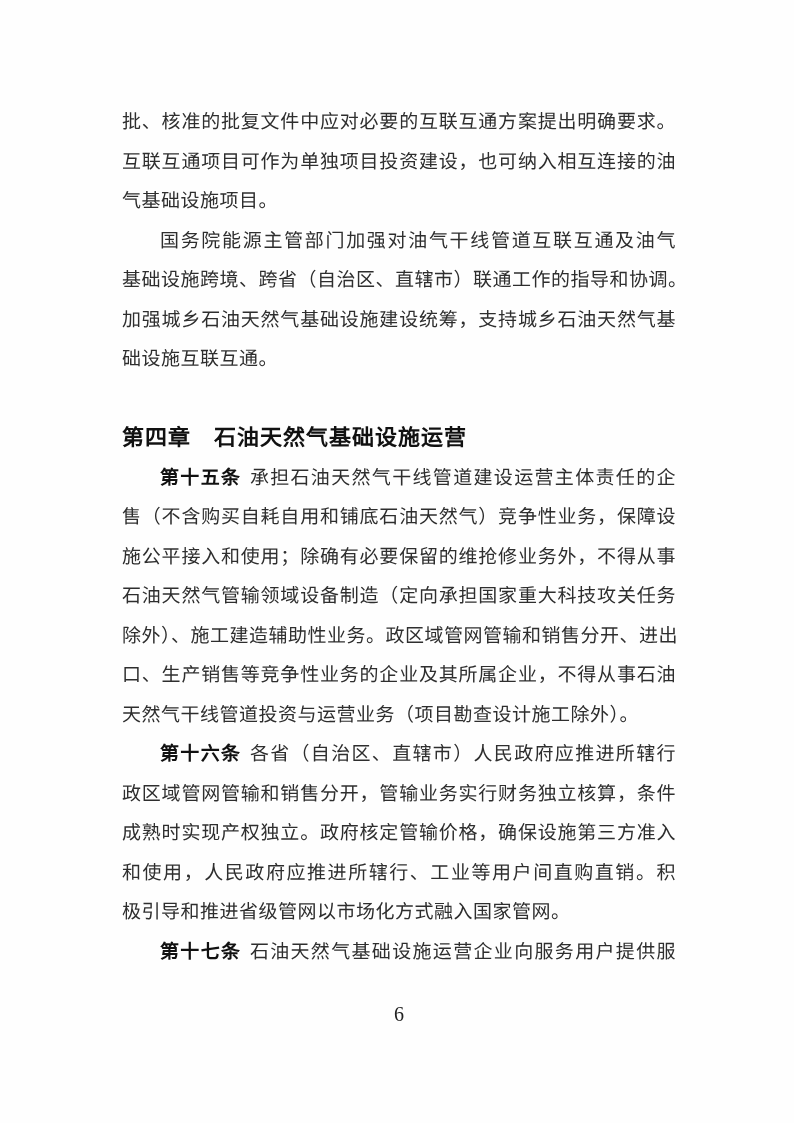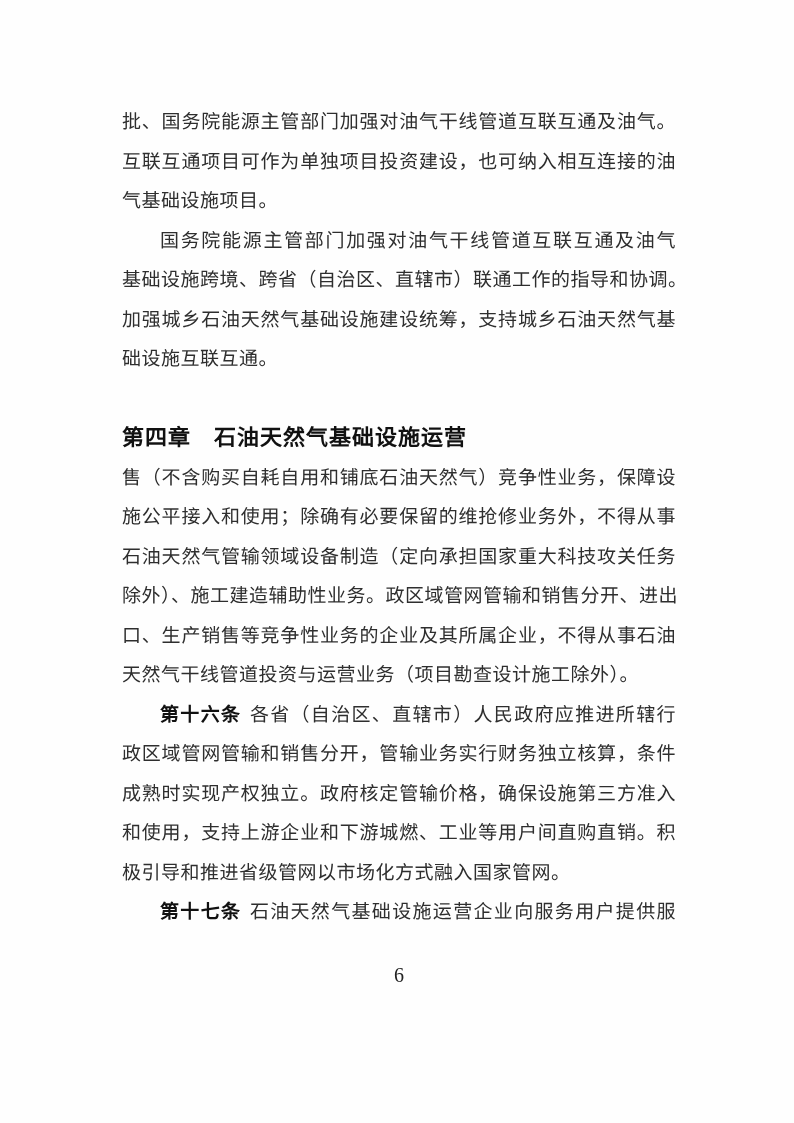--- a/index.html
+++ b/index.html
@@ -64,35 +64,36 @@
     line-height: 22px;
     color: #222222;
     font-family: "Liberation Serif", serif;
   }
 </style>
 </head>
 <body>
 
 <div class="page">
   <div class="doc-body">
-      <div class="line">批、国务院能源主管部门加强对油气干线管道互联互通及油气。</div>
+      <div class="line">批、核准的批复文件中应对必要的互联互通方案提出明确要求。</div>
       <div class="line">互联互通项目可作为单独项目投资建设，也可纳入相互连接的油</div>
       <div class="line end">气基础设施项目。</div>
       <div class="line indent">国务院能源主管部门加强对油气干线管道互联互通及油气</div>
       <div class="line">基础设施跨境、跨省（自治区、直辖市）联通工作的指导和协调。</div>
       <div class="line">加强城乡石油天然气基础设施建设统筹，支持城乡石油天然气基</div>
       <div class="line end">础设施互联互通。</div>
       <div class="heading">第四章　石油天然气基础设施运营</div>
+      <div class="line indent"><span class="article-label">第十五条</span><span>承担石油天然气干线管道建设运营主体责任的企</span></div>
       <div class="line">售（不含购买自耗自用和铺底石油天然气）竞争性业务，保障设</div>
       <div class="line">施公平接入和使用；除确有必要保留的维抢修业务外，不得从事</div>
       <div class="line">石油天然气管输领域设备制造（定向承担国家重大科技攻关任务</div>
       <div class="line">除外）、施工建造辅助性业务。政区域管网管输和销售分开、进出</div>
       <div class="line">口、生产销售等竞争性业务的企业及其所属企业，不得从事石油</div>
       <div class="line end">天然气干线管道投资与运营业务（项目勘查设计施工除外）。</div>
       <div class="line indent"><span class="article-label">第十六条</span><span>各省（自治区、直辖市）人民政府应推进所辖行</span></div>
       <div class="line">政区域管网管输和销售分开，管输业务实行财务独立核算，条件</div>
       <div class="line">成熟时实现产权独立。政府核定管输价格，确保设施第三方准入</div>
-      <div class="line">和使用，支持上游企业和下游城燃、工业等用户间直购直销。积</div>
+      <div class="line">和使用，人民政府应推进所辖行、工业等用户间直购直销。积</div>
       <div class="line end">极引导和推进省级管网以市场化方式融入国家管网。</div>
       <div class="line indent"><span class="article-label">第十七条</span><span>石油天然气基础设施运营企业向服务用户提供服</span></div>
     </div>
   <div class="page-number">6</div>
 </div>
 
 </body></html>

